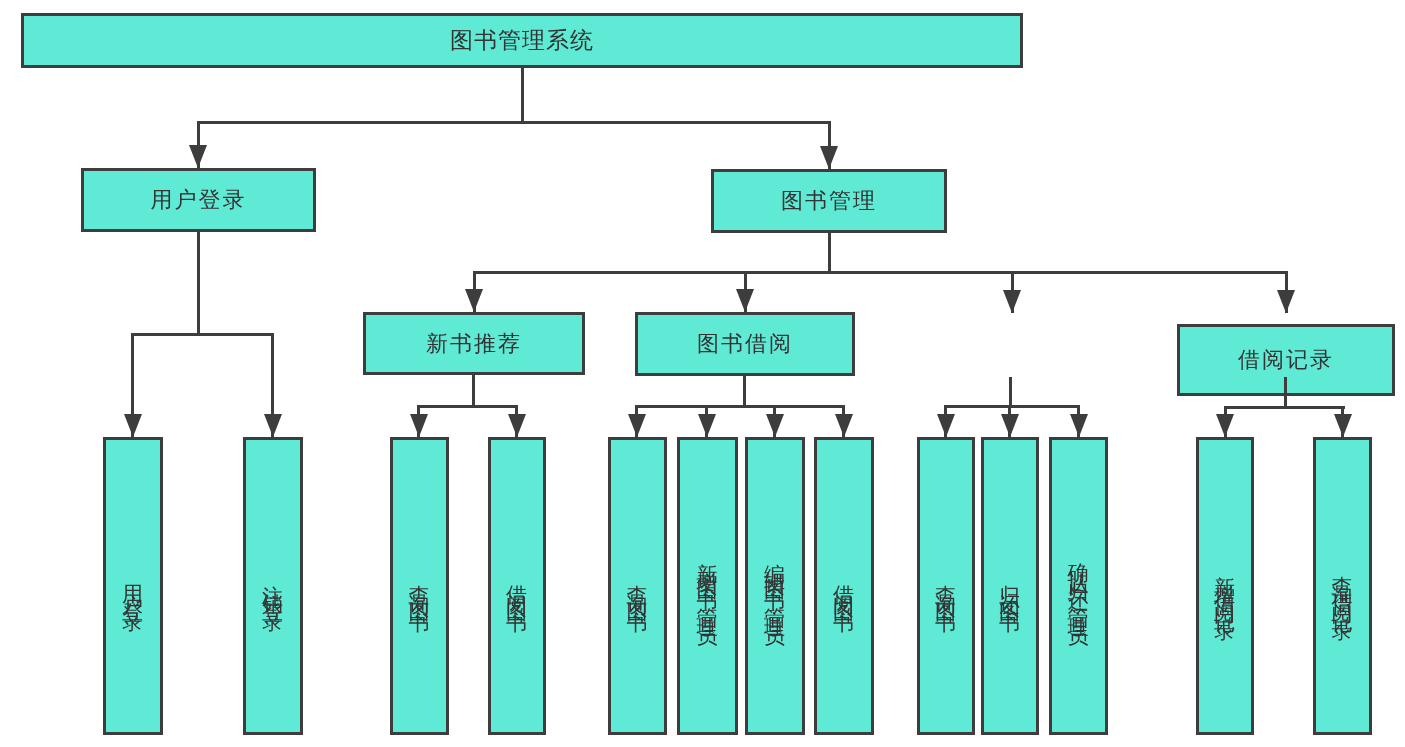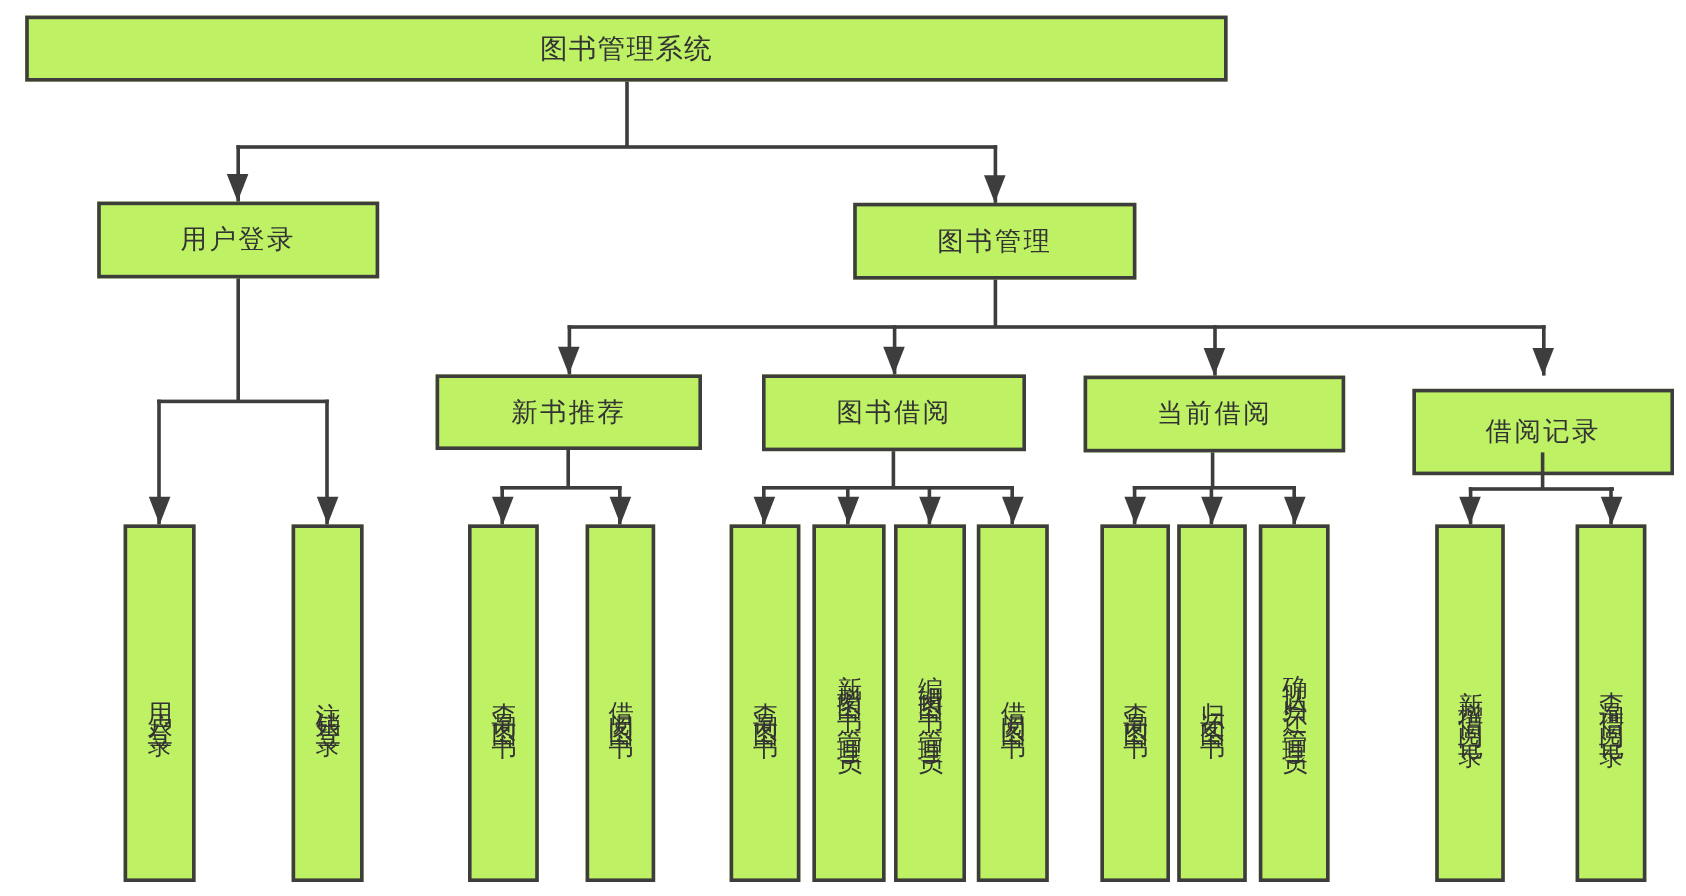--- a/index.html
+++ b/index.html
@@ -7,21 +7,21 @@
     width: 1405px; height: 747px;
     background: #ffffff;
     font-family: "Liberation Sans", "DejaVu Sans", sans-serif;
     overflow: hidden;
   }
   .canvas { position: relative; width: 1405px; height: 747px; background: #ffffff; }
 
   .box {
     position: absolute;
     border: 3px solid #3d3d3d;
-    background: #bef264;
+    background: #5eead4;
     box-sizing: border-box;
     display: flex;
     align-items: center;
     justify-content: center;
     color: #333333;
   }
   .box.h { font-size: 22px; letter-spacing: 2px; white-space: nowrap; }
   .box.root { font-size: 23px; letter-spacing: 1px; }
   .box.leaf { font-size: 21px; }
   .vtext {
@@ -57,21 +57,20 @@
 
 <div class="canvas">
 
   <div class="box h root" style="left:21px; top:13px; width:1002px; height:55px;">图书管理系统</div>
 
   <div class="box h" style="left:81px; top:168px; width:235px; height:64px;">用户登录</div>
   <div class="box h" style="left:363px; top:312px; width:222px; height:63px;">新书推荐</div>
 
   <div class="box h" style="left:711px; top:169px; width:236px; height:64px;">图书管理</div>
   <div class="box h" style="left:635px; top:312px; width:220px; height:64px;">图书借阅</div>
-  <div class="box h" style="left:903px; top:313px; width:218px; height:64px;">当前借阅</div>
   <div class="box h" style="left:1177px; top:324px; width:218px; height:72px;">借阅记录</div>
 
   <div class="box leaf" style="left:103px; top:437px; width:60px; height:298px;">
     <span class="vtext">用户登录</span>
   </div>
   <div class="box leaf" style="left:243px; top:437px; width:60px; height:298px;">
     <span class="vtext">注销登录</span>
   </div>
 
   <div class="box leaf" style="left:390px; top:437px; width:59px; height:298px;">

